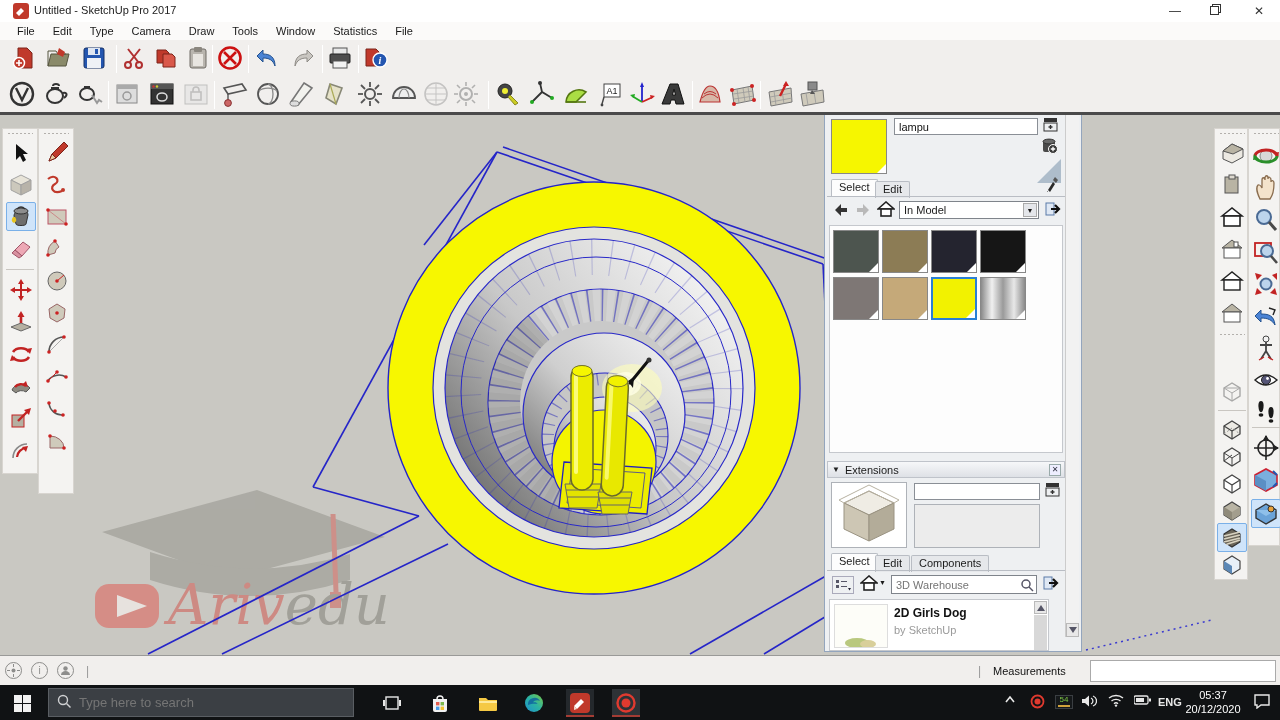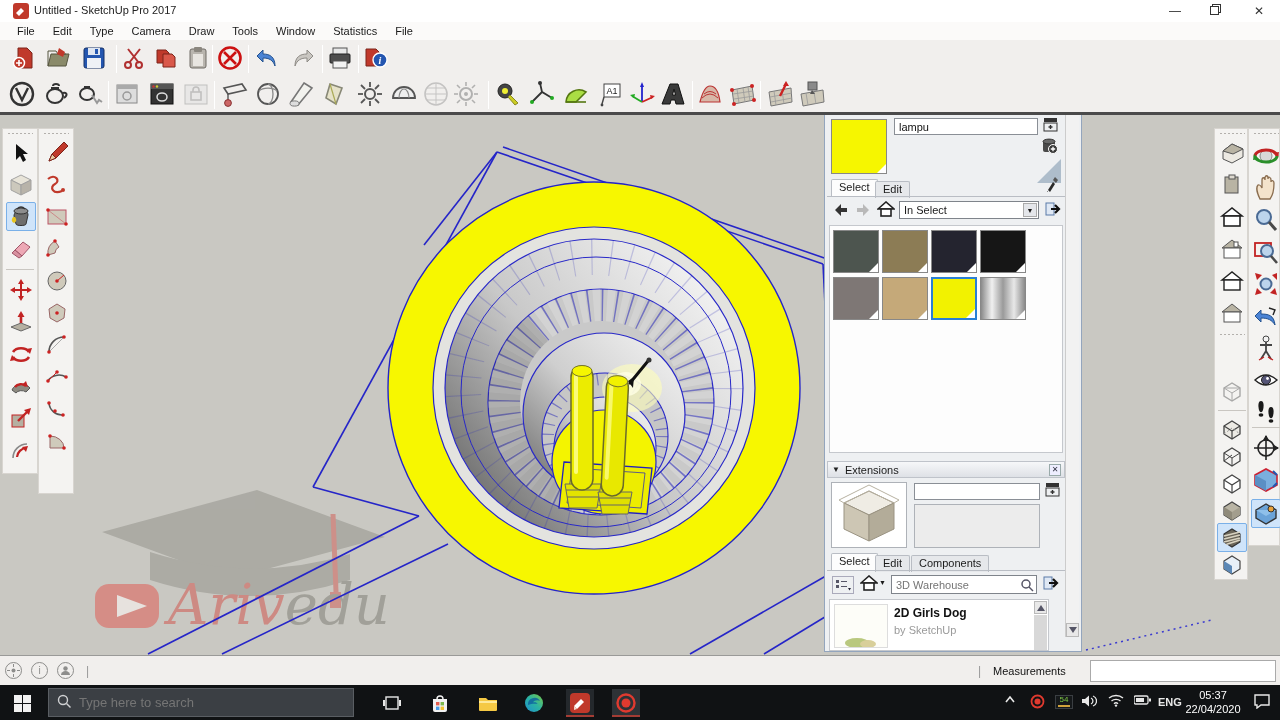--- a/index.html
+++ b/index.html
@@ -879,21 +879,21 @@
       <span class="abs" style="left:28px;top:88px">
         <svg width="16" height="14" viewBox="0 0 16 14">
             <path d="M8,1 L14,7 L8,13 V9 H2 V5 H8 Z" fill="#b9b9b9"></path>
           </svg></span>
       <span class="abs" style="left:50px;top:86px">
         <svg width="18" height="16" viewBox="0 0 18 16">
             <polygon points="1,8 9,1 17,8" fill="#fff" stroke="#222" stroke-width="1.6"></polygon>
             <rect x="4" y="8" width="10" height="7" fill="#fff" stroke="#222" stroke-width="1.6"></rect>
           </svg></span>
       <div class="abs" style="left:72px;top:86px;width:140px;height:18px;background:#fff;border:1px solid #7f848b">
-        <span class="abs" style="left:4px;top:2px;font-size:11px">In Select</span>
+        <span class="abs" style="left:4px;top:2px;font-size:11px">In Model</span>
         <span class="abs" style="right:1px;top:1px;width:14px;height:14px;background:#e4e6ea;border:1px solid #aaa;font-size:7px;text-align:center;line-height:14px">▼</span>
       </div>
       <span class="abs" style="left:218px;top:86px">
         <svg width="17" height="17" viewBox="0 0 17 17">
             <rect x="1" y="2" width="8" height="12" fill="#dfe8f4" stroke="#5a7aa8"></rect>
             <path d="M6,8 h7 M10,4 l4,4 -4,4" stroke="#111" stroke-width="2.2" fill="none"></path>
           </svg></span>
 
       <div class="abs" style="left:2px;top:110px;width:234px;height:228px;background:#fdfdfd;border:1px solid #c5c8cd">
         <span class="swatch" style="left: 3px; top: 4px; background: rgb(77, 85, 79);">
@@ -1119,21 +1119,21 @@
         </svg></span>
     <span class="trayico" style="left:1134px">
       <svg width="18" height="12" viewBox="0 0 18 12">
           <rect x="0" y="2" width="14" height="8" rx="1.5" fill="none" stroke="#e8e8e8" stroke-width="1.3"></rect>
           <rect x="2" y="4" width="8" height="4" fill="#e8e8e8"></rect>
           <rect x="15" y="4.5" width="2" height="3" fill="#e8e8e8"></rect>
         </svg></span>
     <span class="trayico" style="left:1158px;top:11px;font-size:11px;font-weight:bold">ENG</span>
     <span id="clock">
       <span>05:37</span><br>
-      <span>22/04/2020</span>
+      <span>20/12/2020</span>
     </span>
     <span class="trayico" style="left:1254px">
       <svg width="16" height="15" viewBox="0 0 16 15">
           <path d="M1,1 h14 v10 h-8 l-4,3 v-3 h-2 z" fill="none" stroke="#e8e8e8" stroke-width="1.4"></path>
         </svg></span>
   </div>
 
 </div>
 
 </body></html>

